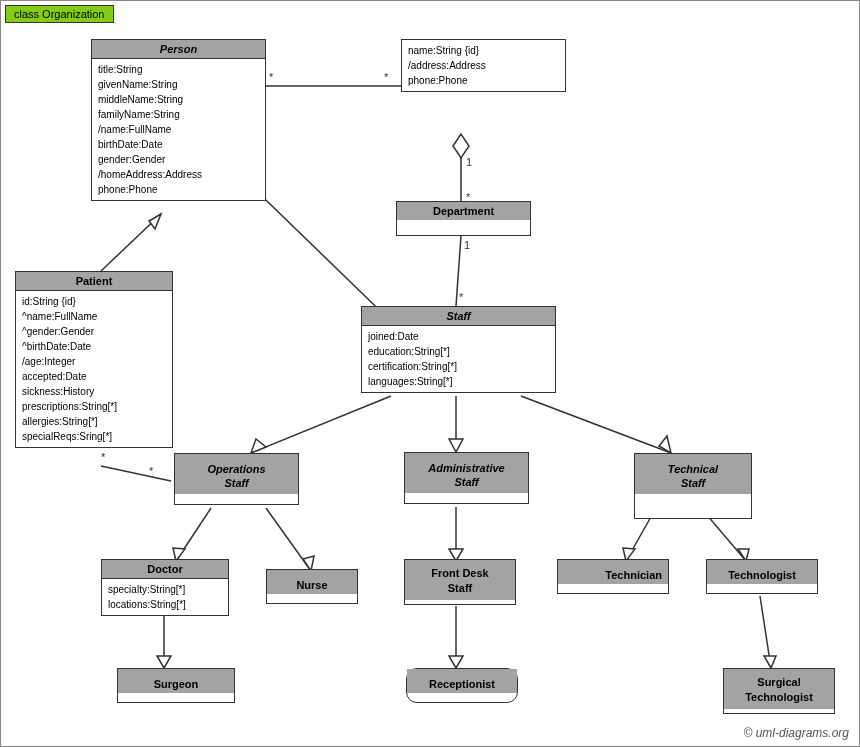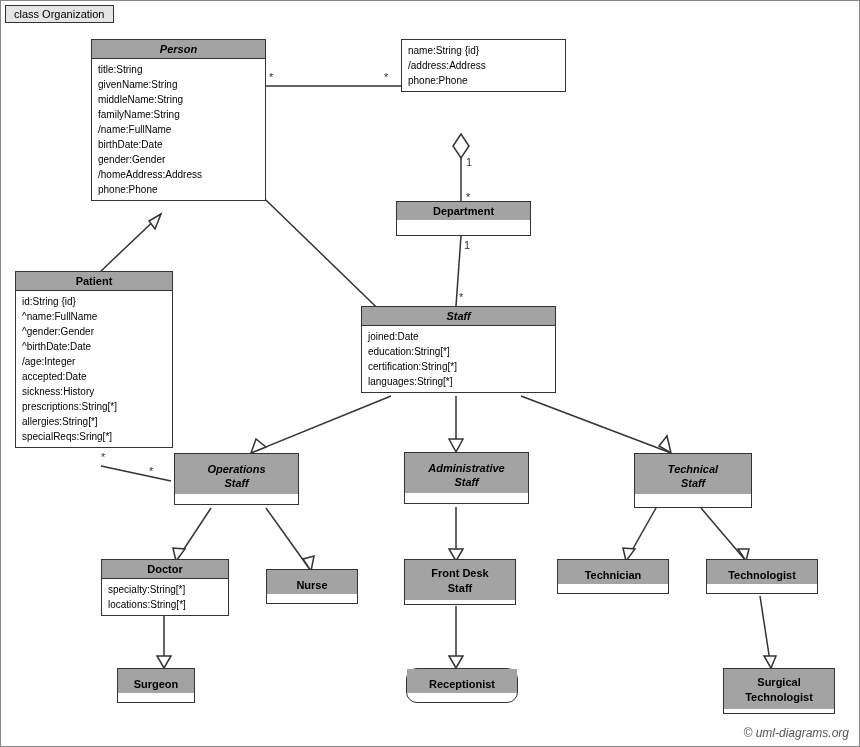--- a/index.html
+++ b/index.html
@@ -46,21 +46,21 @@
     }
     .class-box .attr-name { white-space: nowrap; }
     .class-box .attr-type { white-space: nowrap; }
     .diagram-label {
       position: absolute;
       top: 4px;
       left: 4px;
       border: 1.5px solid #333;
       padding: 2px 8px;
       font-size: 11px;
-      background: #e5e5e5;
+      background: #84cc16;
     }
     .copyright {
       position: absolute;
       bottom: 6px;
       right: 10px;
       font-size: 12px;
       color: #555;
       font-style: italic;
     }
     svg.connections {
@@ -282,21 +282,21 @@
       <em>Operations<br>Staff</em>
     </div>
   </div>
 
   <div class="class-box" style="left:403px; top:451px; width:125px; height:52px;">
     <div class="class-title italic" style="border-bottom:none; padding-top:8px; line-height:1.3;">
       <em>Administrative<br>Staff</em>
     </div>
   </div>
 
-  <div class="class-box" style="left:633px; top:452px; width:118px; height:55px;">
+  <div class="class-box" style="left:633px; top:452px; width:118px; height:66px;">
     <div class="class-title italic" style="border-bottom:none; padding-top:8px; line-height:1.3;">
       <em>Technical<br>Staff</em>
     </div>
   </div>
 
   <div class="class-box" style="left:100px; top:558px; width:128px;">
     <div class="class-title">Doctor</div>
     <div class="class-body">
       <div class="attr-row">
           <span class="attr-name">specialty:</span>
@@ -311,28 +311,28 @@
 
   <div class="class-box" style="left:265px; top:568px; width:92px; height:35px;">
     <div class="class-title" style="border-bottom:none; padding-top:9px;">Nurse</div>
   </div>
 
   <div class="class-box" style="left:403px; top:558px; width:112px; height:46px;">
     <div class="class-title" style="border-bottom:none; padding-top:6px; line-height:1.4;">Front Desk<br>Staff</div>
   </div>
 
   <div class="class-box" style="left:556px; top:558px; width:112px; height:35px;">
-    <div class="class-title" style="border-bottom:none; padding-top:9px;">Technician</div>
+    <div class="class-title" style="border-bottom:none; padding-top:9px;text-align:right;">Technician</div>
   </div>
 
   <div class="class-box" style="left:705px; top:558px; width:112px; height:35px;">
     <div class="class-title" style="border-bottom:none; padding-top:9px;">Technologist</div>
   </div>
 
-  <div class="class-box" style="left:116px; top:667px; width:78px; height:35px;">
+  <div class="class-box" style="left:116px; top:667px; width:118px; height:35px;">
     <div class="class-title" style="border-bottom:none; padding-top:9px;">Surgeon</div>
   </div>
 
   <div class="class-box" style="left:405px; top:667px; width:112px; height:35px;border-radius:11px;">
     <div class="class-title" style="border-bottom:none; padding-top:9px;">Receptionist</div>
   </div>
 
   <div class="class-box" style="left:722px; top:667px; width:112px; height:46px;">
     <div class="class-title" style="border-bottom:none; padding-top:6px; line-height:1.4;">Surgical<br>Technologist</div>
   </div>

